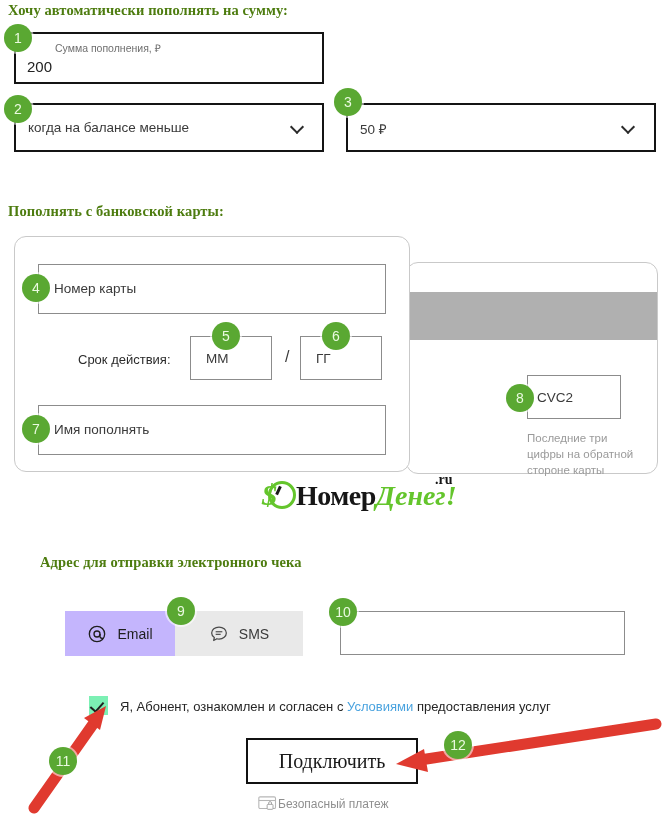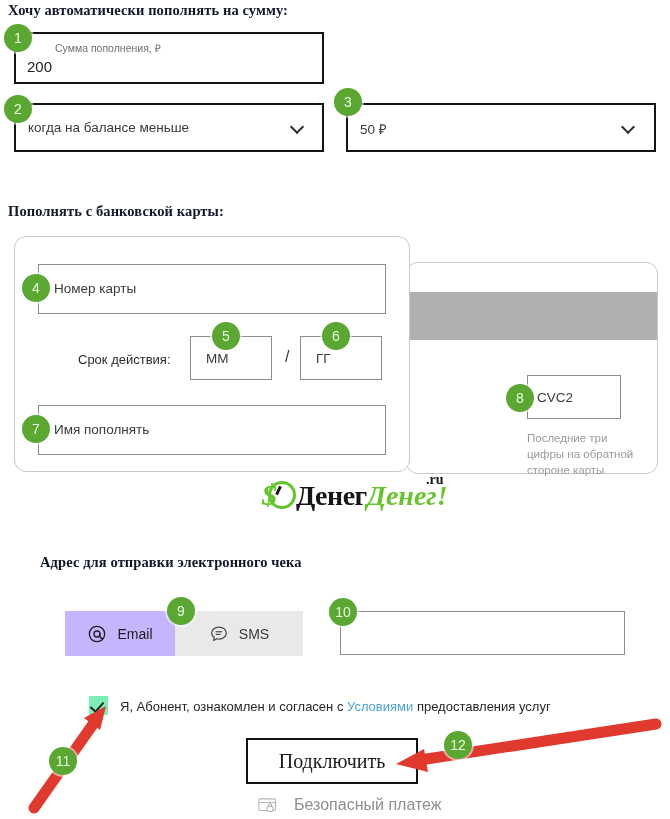--- a/index.html
+++ b/index.html
@@ -12,21 +12,21 @@
     color:#1c1c1c;
   }
   .stage{position:absolute;left:0;top:0;width:670px;height:819px;}
 
   
   .h-serif{
     position:absolute;
     font-family:"Liberation Serif", serif;
     font-weight:bold;
     font-size:14.5px;
-    color:#0f172a;
+    color:#4d7c0f;
     letter-spacing:.1px;
     white-space:nowrap;
   }
   .sub-note{
     position:absolute;
     font-size:13px;
     color:#b4b4b4;
     white-space:nowrap;
   }
 
@@ -182,22 +182,22 @@
     border:2px solid #111;
     background:#fff;
     box-sizing:border-box;
     display:flex;align-items:center;justify-content:center;
     font-family:"Liberation Serif", serif;
     font-size:20px;
     color:#1a1a1a;
   }
   .safe{
     position:absolute;
-    display:flex;align-items:center;gap:16px;
-    font-size:16px;color:#8f8f8f;white-space:nowrap;
+    display:flex;align-items:center;gap:0;
+    font-size:12px;color:#8f8f8f;white-space:nowrap;
   }
 
   
   .badge{
     position:absolute;
     width:28px;height:28px;border-radius:50%;
     background:#5aa832;
     color:#eafae0;
     font-size:14px;
     display:flex;align-items:center;justify-content:center;
@@ -255,21 +255,21 @@
 
   <div class="box box-gray" style="left:300px;top:336px;width:82px;height:44px;"></div>
   <div class="ph" style="left:316px;top:351px;">ГГ</div>
   <div class="badge" style="left:322px;top:322px;">6</div>
 
   <div class="box box-gray" style="left:38px;top:405px;width:348px;height:50px;"></div>
   <div class="ph" style="left:54px;top:422px;">Имя пополнять</div>
   <div class="badge" style="left:22px;top:415px;">7</div>
 
   <div class="wm" style="left:262px;top:478px;">
-    <span class="dollar">$</span><span class="ring"></span><span class="zakon">Денег</span><span class="deneg">Денег!</span>
+    <span class="dollar">$</span><span class="ring"></span><span class="zakon">Номер</span><span class="deneg">Денег!</span>
     <span class="ru">.ru</span>
   </div>
 
   <div class="h-serif" style="left:40px;top:554px;">Адрес для отправки электронного чека</div>
 
   <div class="tab tab-email" style="left:65px;top:611px;width:110px;height:45px;">
     <svg width="20" height="20" viewBox="0 0 24 24">
       <circle cx="12" cy="12" r="9.2" fill="none" stroke="#1f1f1f" stroke-width="1.6"></circle>
       <circle cx="12" cy="12" r="3.6" fill="none" stroke="#1f1f1f" stroke-width="1.6"></circle>
       <path d="M15.6 12 v3.3 a2.6 2.6 0 0 0 3.8 1.6" fill="none" stroke="#1f1f1f" stroke-width="1.6"></path>

